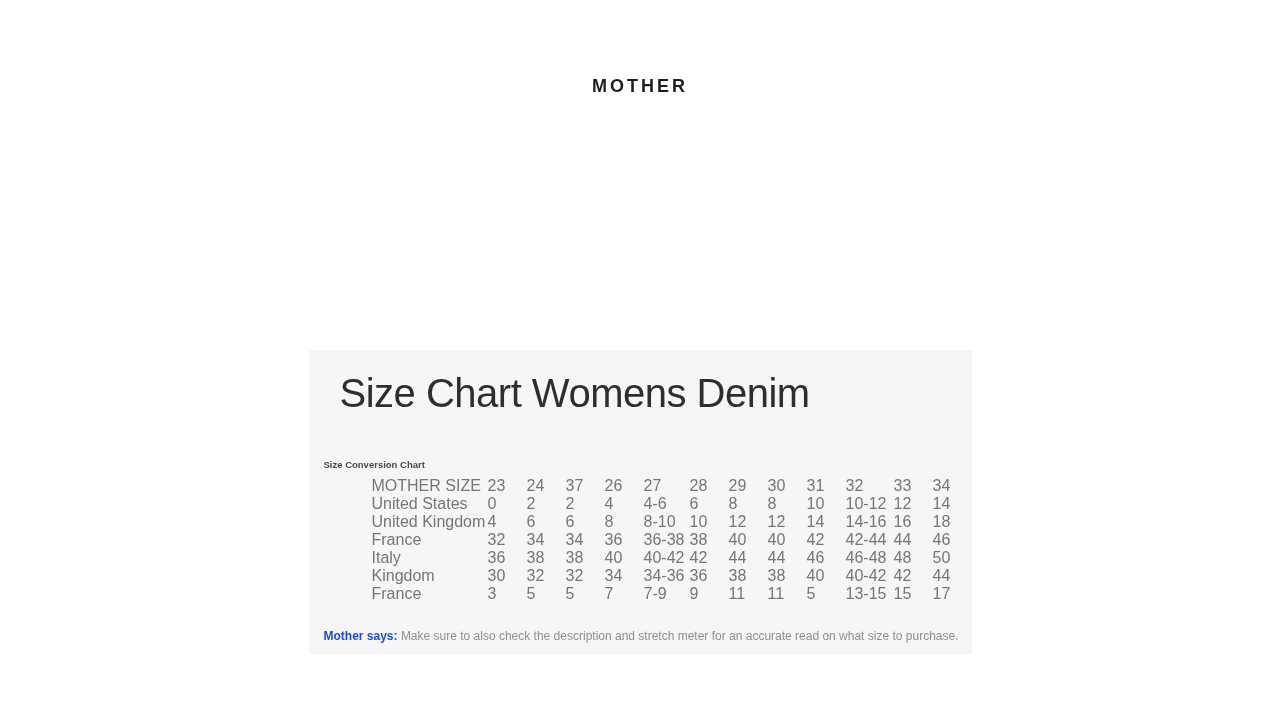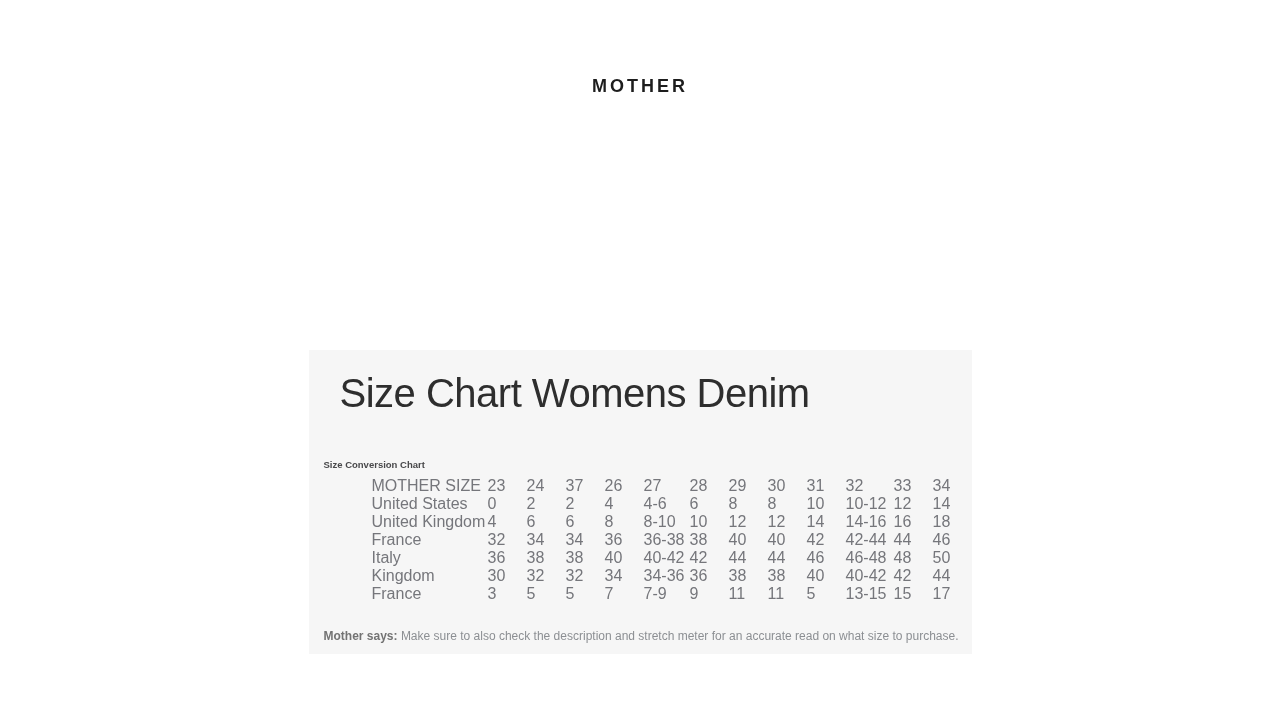--- a/index.html
+++ b/index.html
@@ -70,21 +70,21 @@
   }
   .note {
     margin-top: 26px;
     font-size: 12px;
     line-height: 15px;
     color: #8c8f93;
     white-space: nowrap;
   }
   .note .note-bold {
     font-weight: 700;
-    color: #737373;
+    color: #1d4ed8;
   }
 </style>
 </head>
 <body>
 
 <div class="logo-wrap">
   <span class="logo">MOTHER</span>
 </div>
 
 <div class="panel">

